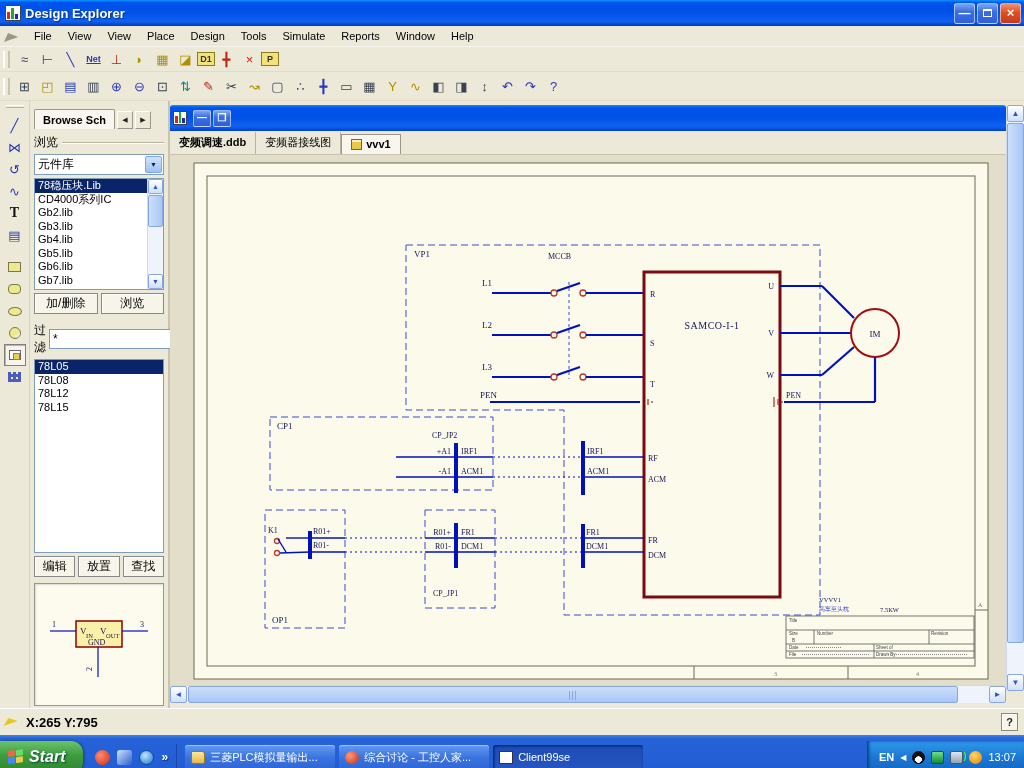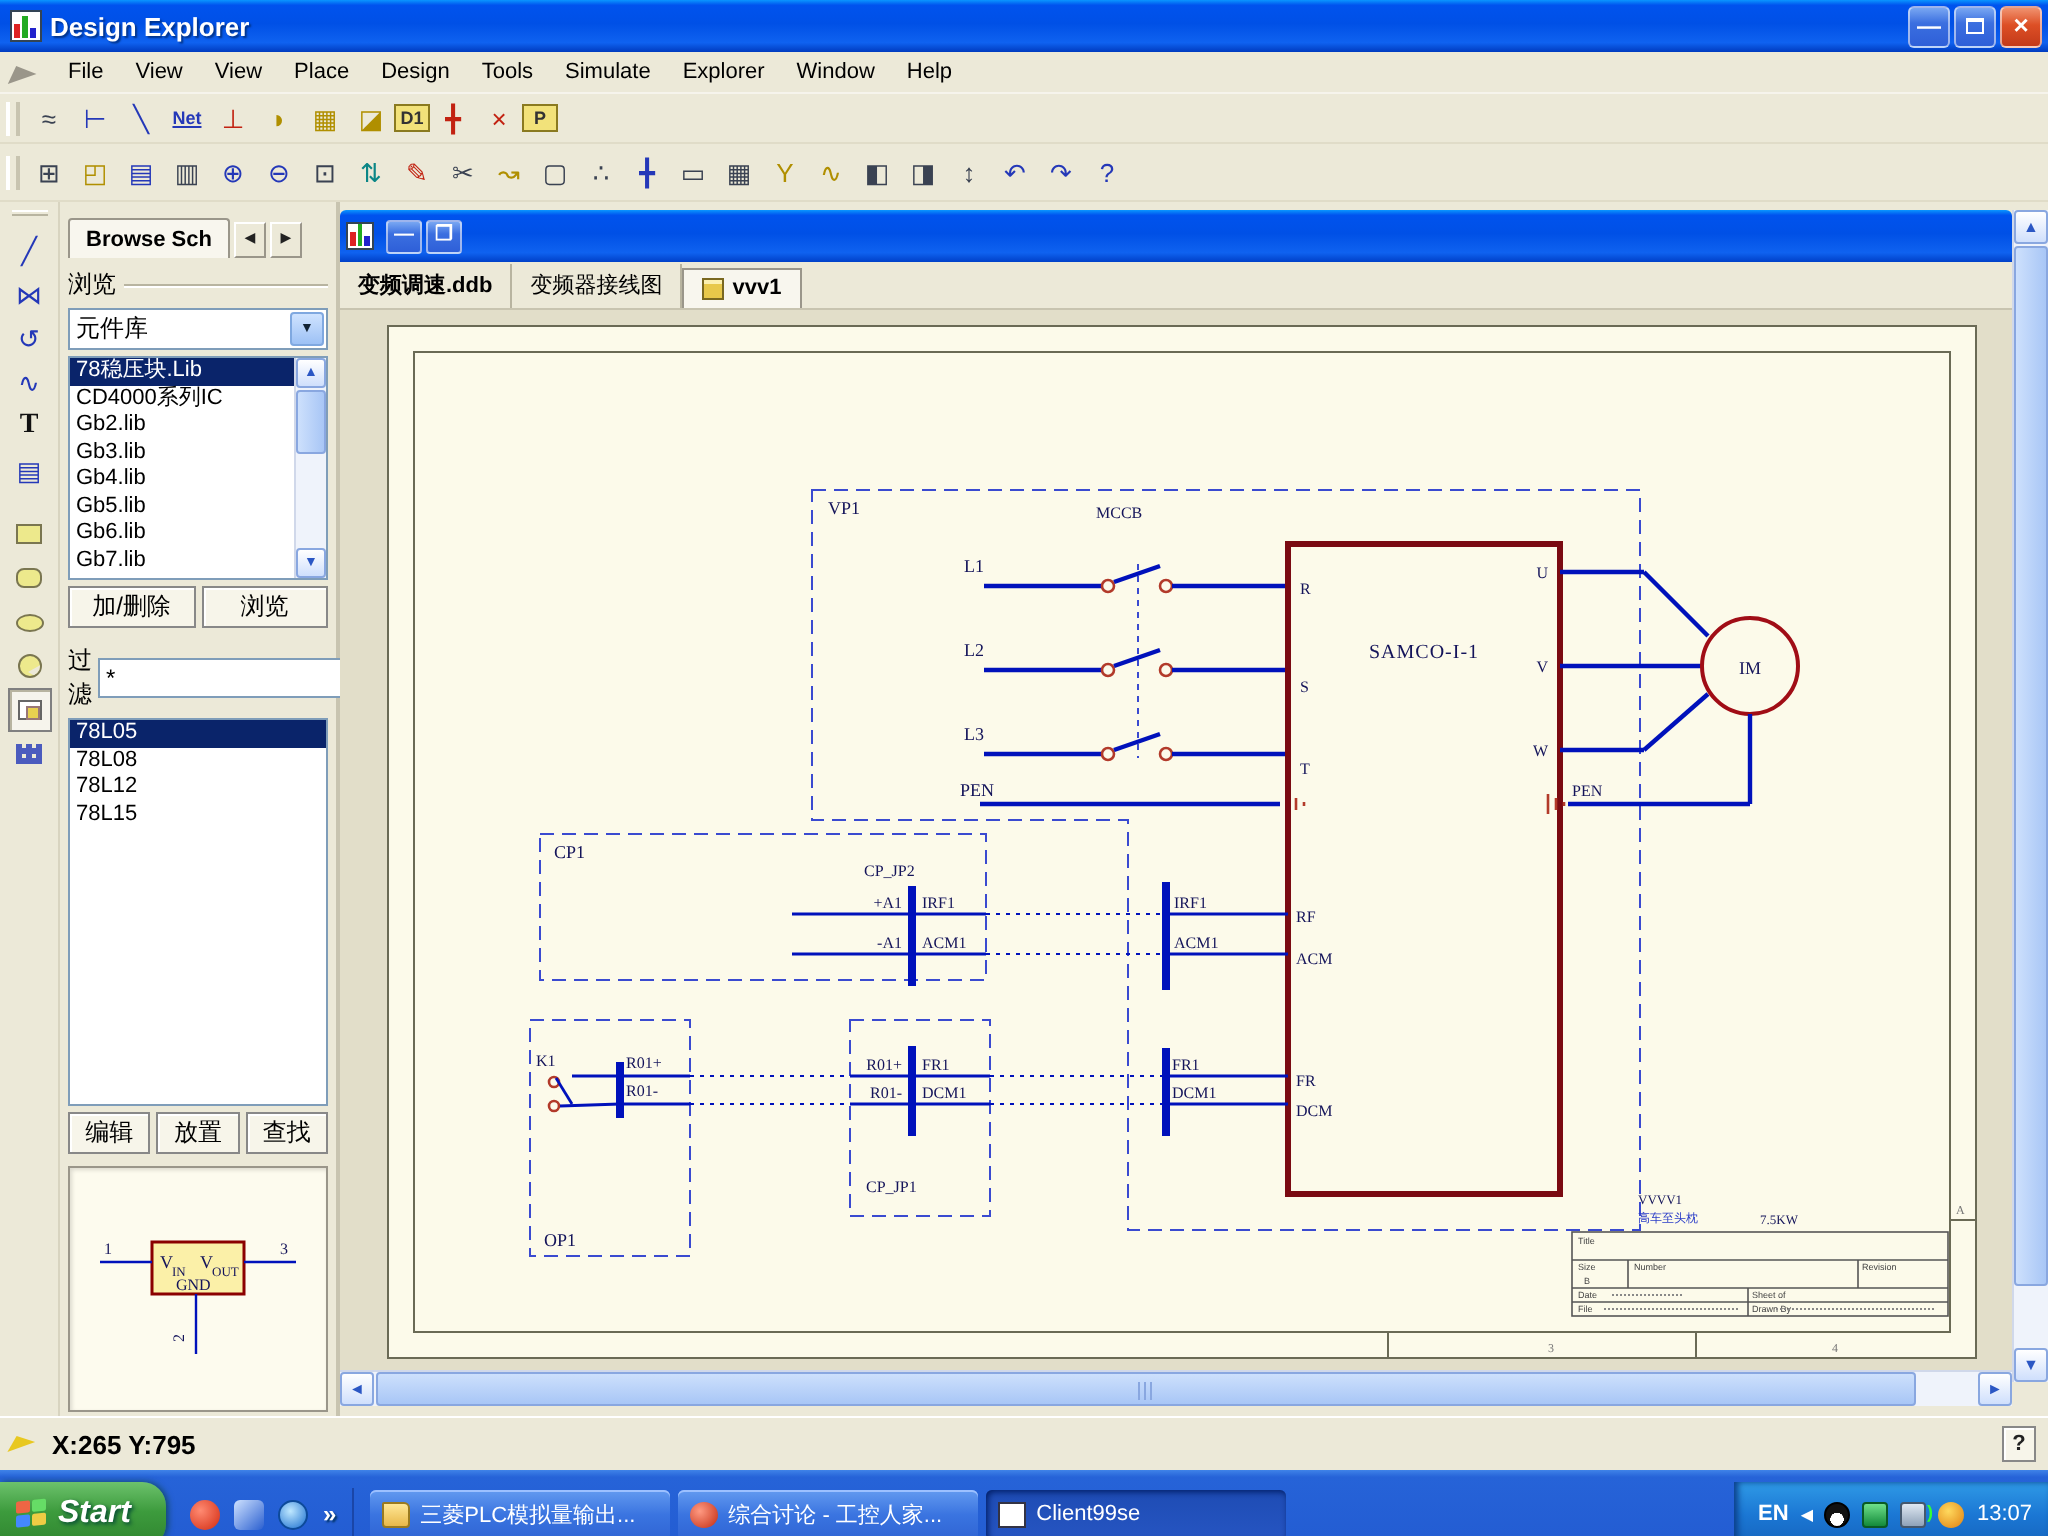--- a/index.html
+++ b/index.html
@@ -202,21 +202,21 @@
 <div class="menubar">
   <span class="menu-arrow"></span>
 
 <span class="menu-item">File</span>
     <span class="menu-item">View</span>
     <span class="menu-item">View</span>
     <span class="menu-item">Place</span>
     <span class="menu-item">Design</span>
     <span class="menu-item">Tools</span>
     <span class="menu-item">Simulate</span>
-    <span class="menu-item">Explorer</span>
+    <span class="menu-item">Reports</span>
     <span class="menu-item">Window</span>
     <span class="menu-item">Help</span>
   </div>
 
 <div class="toolbar r1">
   <span class="grip"></span>
 
 <span class="tbtn c-dark">≈</span>
     <span class="tbtn">⊢</span>
     <span class="tbtn">╲</span>

